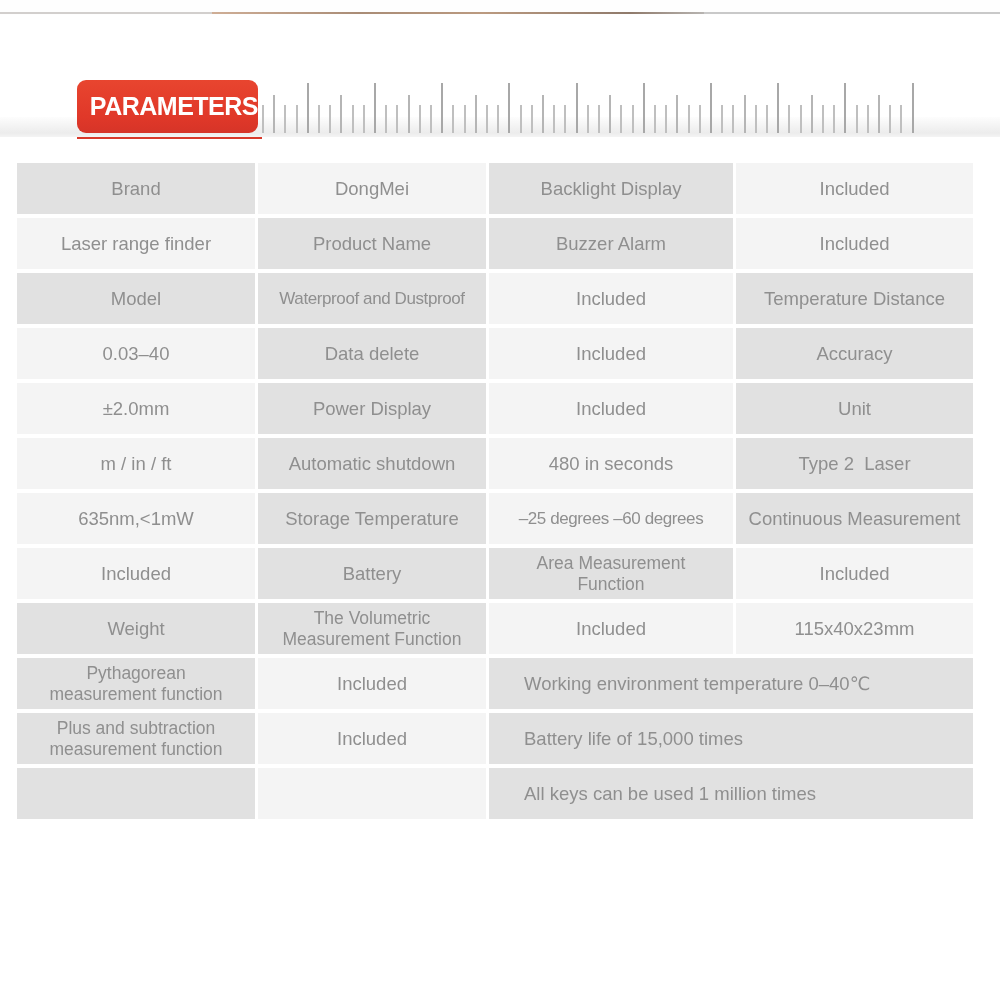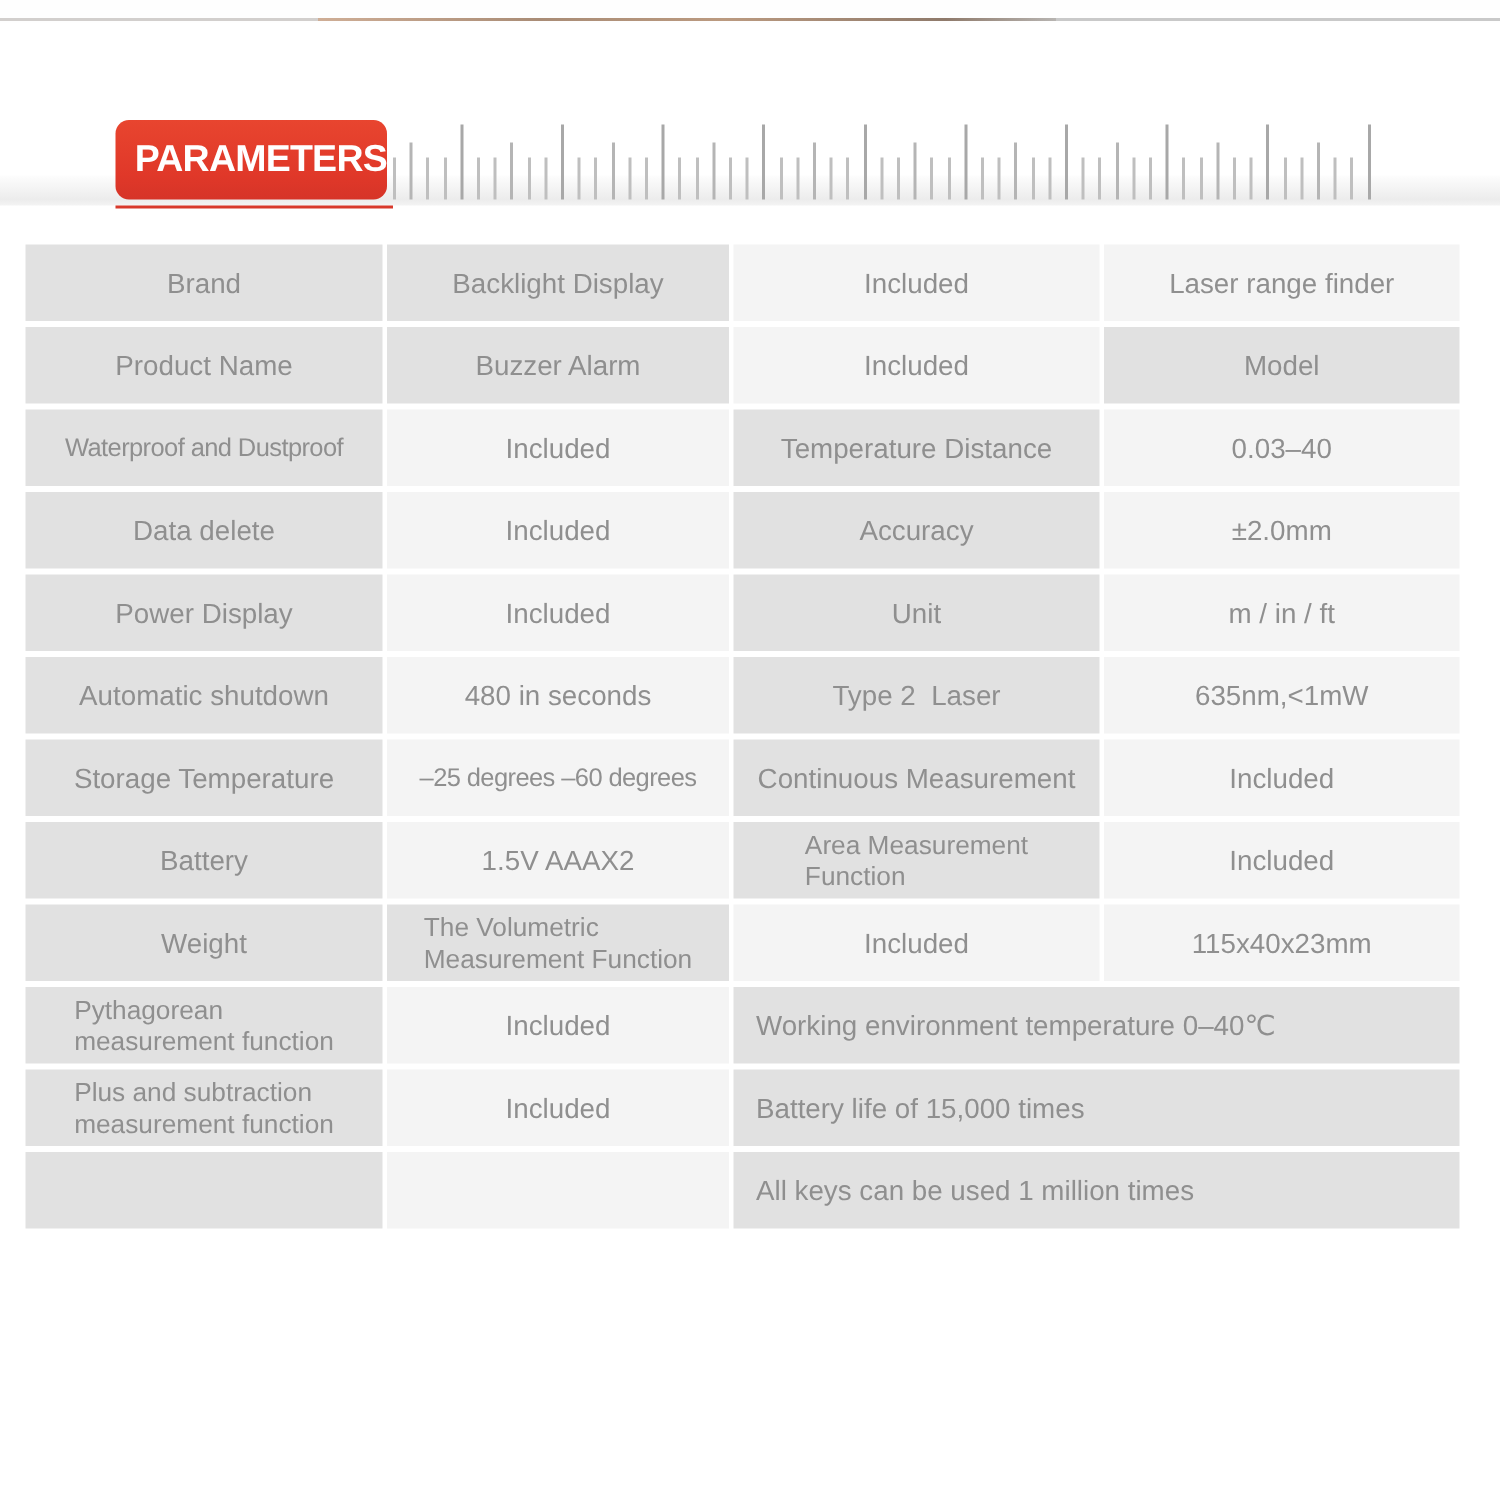--- a/index.html
+++ b/index.html
@@ -43,33 +43,34 @@
   
   .table {
     position: absolute; left: 17px; top: 163px; width: 956px;
     display: grid;
     grid-template-columns: 238px 228px 244px 237px;
     grid-auto-rows: 51px;
     column-gap: 3px; row-gap: 4px;
   }
   .cell {
     display: flex; align-items: center; justify-content: center;
+    text-align: center;
     color: #8f8f8f;
     font-size: 18.5px;
     line-height: 1.15;
   }
   .lbl { background: #e1e1e1; }
   .val { background: #f4f4f4; }
   .wrap2 { white-space: pre-line; font-size: 17.5px; }
   .tight { font-size: 17px; letter-spacing: -0.4px; }
   .merged {
     grid-column: 3 / 5;
     background: #e1e1e1;
     justify-content: flex-start;
-    padding-left: 15px;
+    padding-left: 35px;
     box-sizing: border-box;
   }
 </style>
 </head>
 <body>
 
 <div class="top-edge">
   <div class="seg seg-left"></div>
   <div class="seg seg-mid"></div>
   <div class="seg seg-right"></div>
@@ -138,20 +139,21 @@
     <div class="tick" style="left: 604.8px;"></div>
     <div class="tick mid" style="left: 616px;"></div>
     <div class="tick" style="left: 627.2px;"></div>
     <div class="tick" style="left: 638.4px;"></div>
     <div class="tick tall" style="left: 649.6px;"></div>
   </div>
 
 <div class="table">
 
   <div class="cell lbl">Brand</div>
+  <div class="cell val">DongMei</div>
   <div class="cell lbl">Backlight Display</div>
   <div class="cell val">Included</div>
 
   <div class="cell val">Laser range finder</div>
   <div class="cell lbl">Product Name</div>
   <div class="cell lbl">Buzzer Alarm</div>
   <div class="cell val">Included</div>
 
   <div class="cell lbl">Model</div>
   <div class="cell lbl tight">Waterproof and Dustproof</div>
@@ -173,21 +175,20 @@
   <div class="cell val">480 in seconds</div>
 
   <div class="cell lbl">Type 2&nbsp; Laser</div>
   <div class="cell val">635nm,&lt;1mW</div>
   <div class="cell lbl">Storage Temperature</div>
   <div class="cell val tight">–25 degrees –60 degrees</div>
 
   <div class="cell lbl">Continuous Measurement</div>
   <div class="cell val">Included</div>
   <div class="cell lbl">Battery</div>
-  <div class="cell val">1.5V AAAX2</div>
 
   <div class="cell lbl wrap2">Area Measurement
 Function</div>
   <div class="cell val">Included</div>
   <div class="cell lbl">Weight</div>
 
   <div class="cell lbl wrap2">The Volumetric
 Measurement Function</div>
   <div class="cell val">Included</div>
   <div class="cell val">115x40x23mm</div>

